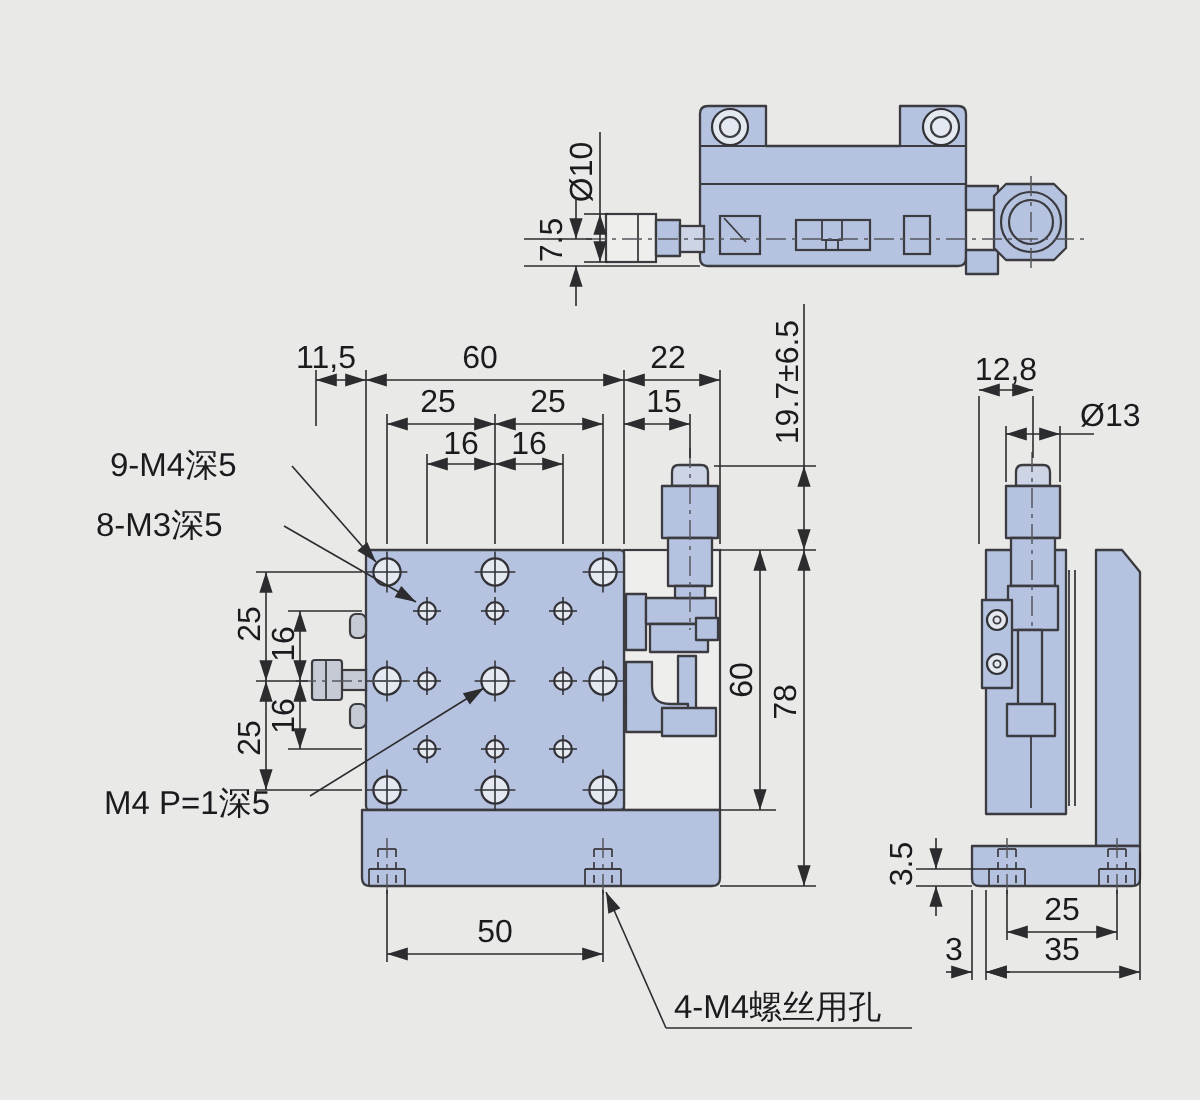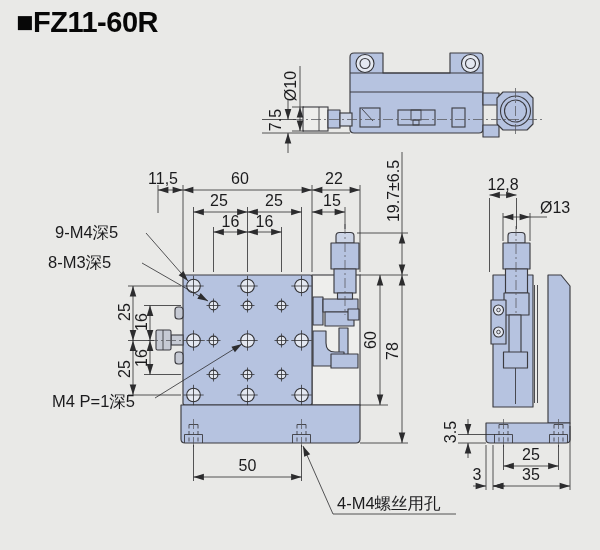--- a/index.html
+++ b/index.html
@@ -20,21 +20,20 @@
   .hid{fill:none;stroke:#3b3b40;stroke-width:0.85;stroke-dasharray:4 2.5;}
   .hole{fill:#e4e8f1;stroke:#323236;stroke-width:1.1;}
   .cross{stroke:#323236;stroke-width:0.8;}
   .dt{font-size:16px;}
   .lbl{font-size:16.5px;}
 </style>
 </head>
 <body>
 
 <div class="stage">
-  <div class="title">■FZ11-60R</div>
 
   <svg width="600" height="550" viewBox="0 0 600 550">
     <defs>
       <marker id="arw" orient="auto-start-reverse" markerUnits="userSpaceOnUse" markerWidth="12" markerHeight="9" refX="11.2" refY="4.5" viewBox="0 0 12 9">
         <path d="M0.8,1.2 L11.2,4.5 L0.8,7.8 Z" fill="#2c2c2e"></path>
       </marker>
       <g id="m4h">
         <circle class="hole" r="6.8"></circle>
         <line class="cross" x1="-10.2" y1="0" x2="10.2" y2="0"></line>
         <line class="cross" x1="0" y1="-10.2" x2="0" y2="10.2"></line>

